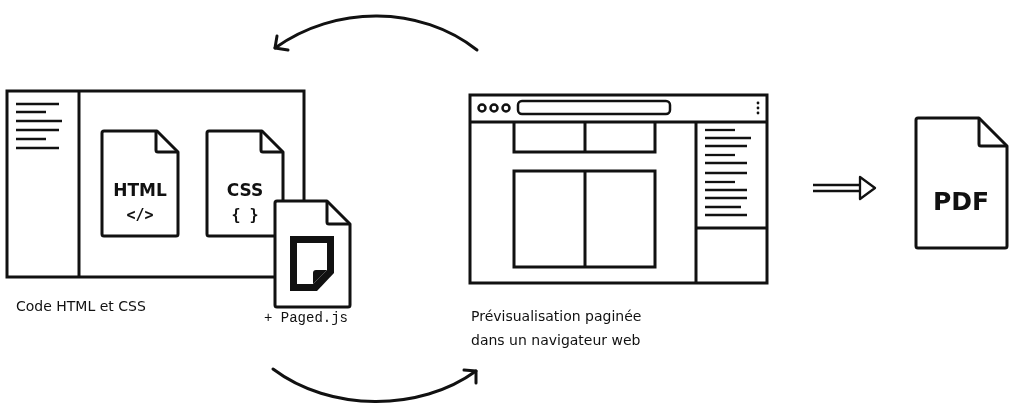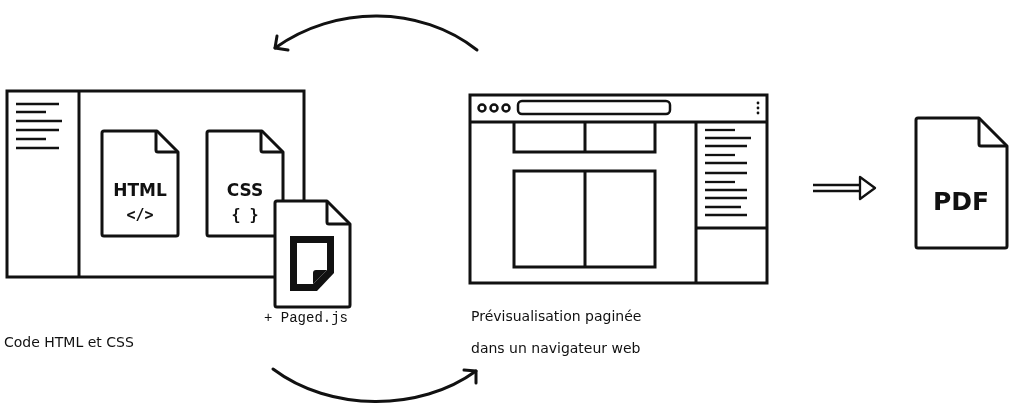--- a/index.html
+++ b/index.html
@@ -114,16 +114,16 @@
     <path d="M860,177 L875,188 L860,199 Z" fill="#fff"></path>
   </g>
 
   <g>
     <path d="M918,118 Q916,118 916,120 L916,246 Q916,248 918,248 L1005,248 Q1007,248 1007,246 L1007,146 L979,118 Z" fill="#fff" stroke="#111" stroke-width="3" stroke-linejoin="round"></path>
     <path d="M979,118 L979,144 Q979,146 981,146 L1007,146" fill="none" stroke="#111" stroke-width="3" stroke-linejoin="round"></path>
     <text class="doc-text" x="961" y="210" font-size="25" font-weight="normal" text-anchor="middle">PDF</text>
   </g>
 </svg>
 
-<div class="lbl" style="left:4px; top:298px;margin-top:36px;">Code HTML et CSS</div>
+<div class="lbl" style="left:16px; top:298px;">Code HTML et CSS</div>
 <div class="lbl" style="left:264px; top:310px;font-family:Liberation Mono, monospace;">+ Paged.js</div>
 <div class="lbl" style="left:471px; top:308px;">Prévisualisation paginée</div>
-<div class="lbl" style="left:471px; top:340px;">dans un navigateur web</div>
+<div class="lbl" style="left:471px; top:332px;">dans un navigateur web</div>
 
 </body></html>

